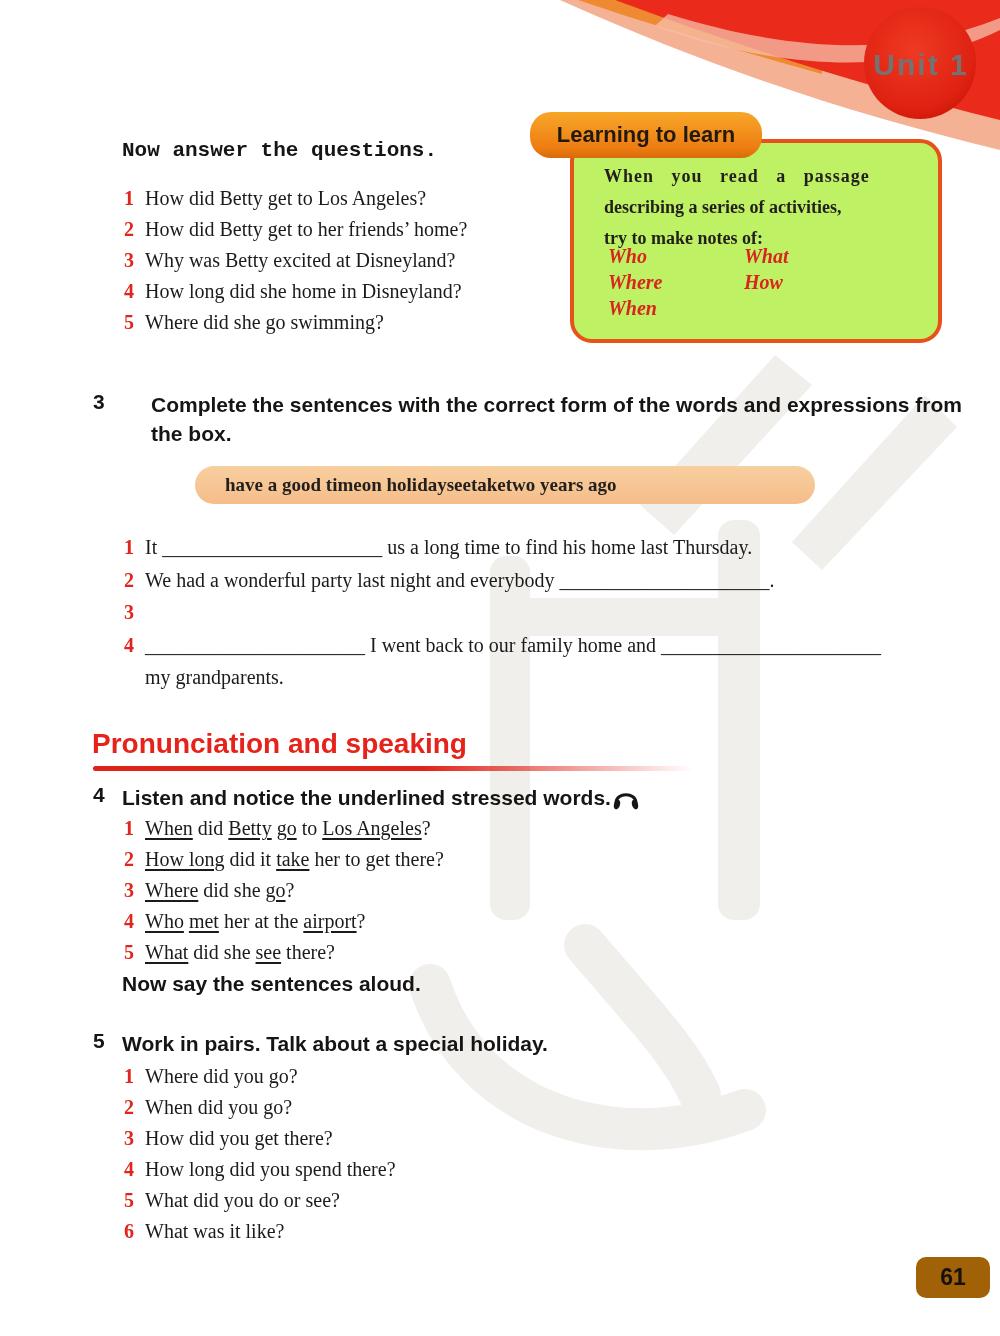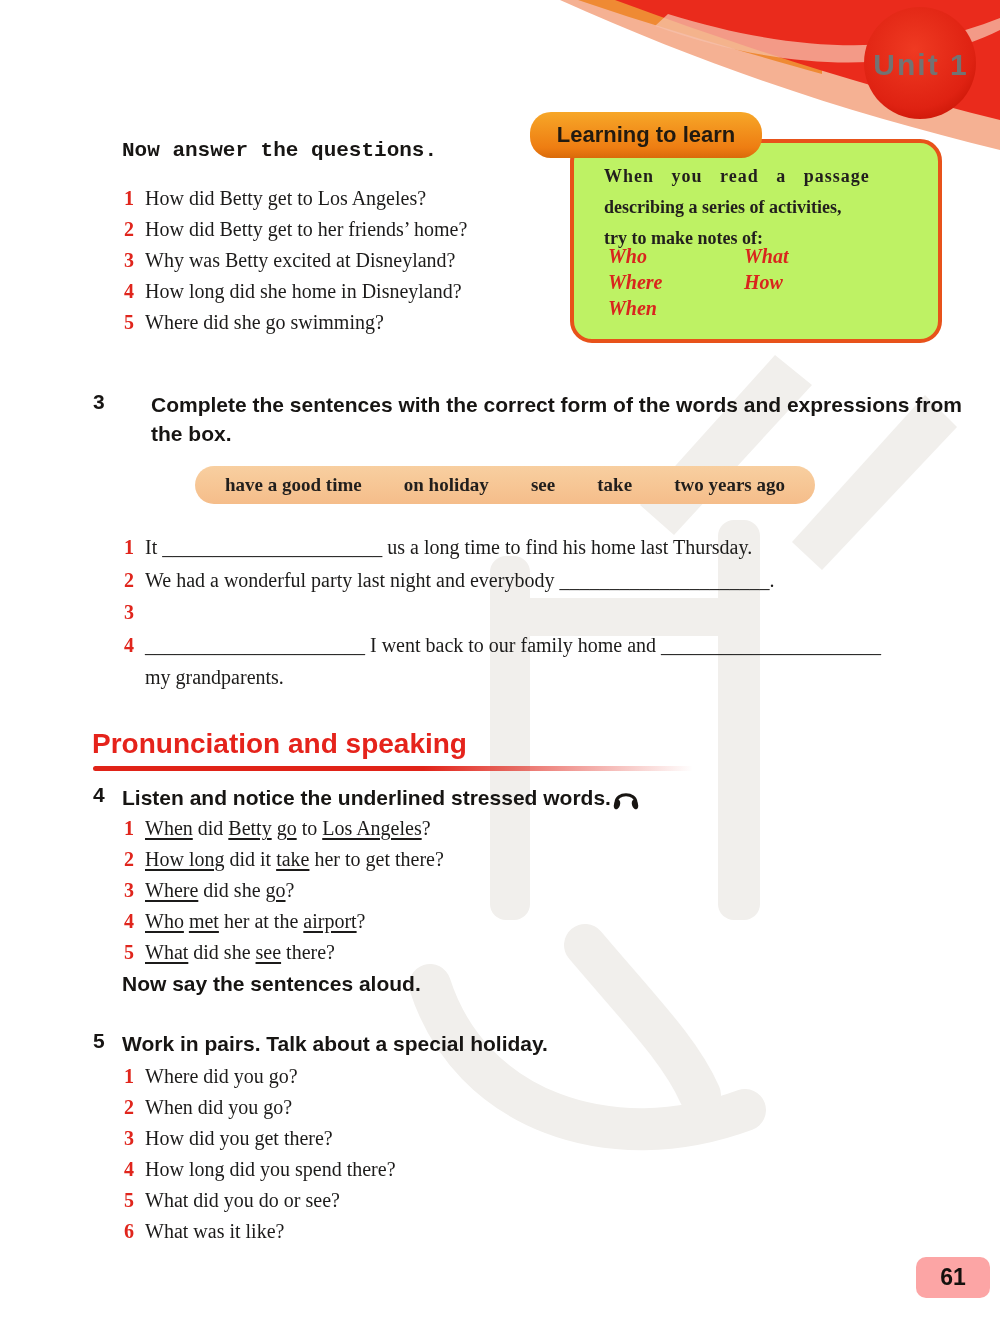--- a/index.html
+++ b/index.html
@@ -47,22 +47,22 @@
 
   
   #answer-heading{left:122px;top:136px;font-family:Liberation Mono, monospace;}
   #answer-list{left:122px;top:183px;}
 
   
   #s3-num{top:390px;}
   #s3-heading{left:134px;top:390px;width:812px;margin-left:17px;}
   .word-pill{left:195px;top:466px;width:620px;height:38px;border-radius:19px;
     background:linear-gradient(180deg,#f8cfa0 0%,#f5bd8a 100%);
-    display:flex;align-items:center;justify-content:space-between;
-    padding:0 30px;box-sizing:border-box;z-index:1;gap:27px;}
+    display:flex;align-items:center;justify-content:flex-start;
+    padding:0 30px;box-sizing:border-box;z-index:1;}
   .word-pill span{font-weight:bold;font-size:19px;color:#221f1d;}
   #s3-list{left:122px;top:531px;width:812px;}
   #s3-list .q-row{line-height:32.5px;}
 
   
   #pron-heading{left:92px;top:728px;font-family:"Liberation Sans",sans-serif;
     font-weight:bold;font-size:28px;color:#e5231b;}
   #pron-underline{left:93px;top:766px;width:600px;height:5px;border-radius:3px;
     background:linear-gradient(90deg,#e02318 0%,#e02318 55%,rgba(224,35,24,0) 100%);}
 
@@ -72,21 +72,21 @@
   #s4-list{left:122px;top:813px;}
   #aloud-note{left:122px;top:969px;}
 
   
   #s5-num{top:1029px;}
   #s5-heading{left:122px;top:1029px;}
   #s5-list{left:122px;top:1061px;}
 
   
   .page-badge{left:916px;top:1257px;width:74px;height:41px;border-radius:10px;
-    background:#fca5a5;display:flex;align-items:center;justify-content:center;}
+    background:#a16207;display:flex;align-items:center;justify-content:center;}
   .page-badge span{font-family:"Liberation Sans",sans-serif;font-weight:bold;
     font-size:23px;color:#14110e;}
 
   .headphone{flex:0 0 auto;}
 </style>
 </head>
 <body>
 
 <svg id="watermark" class="abs" width="1000" height="1336" viewBox="0 0 1000 1336">
   <g fill="#f1efec" stroke="none">

